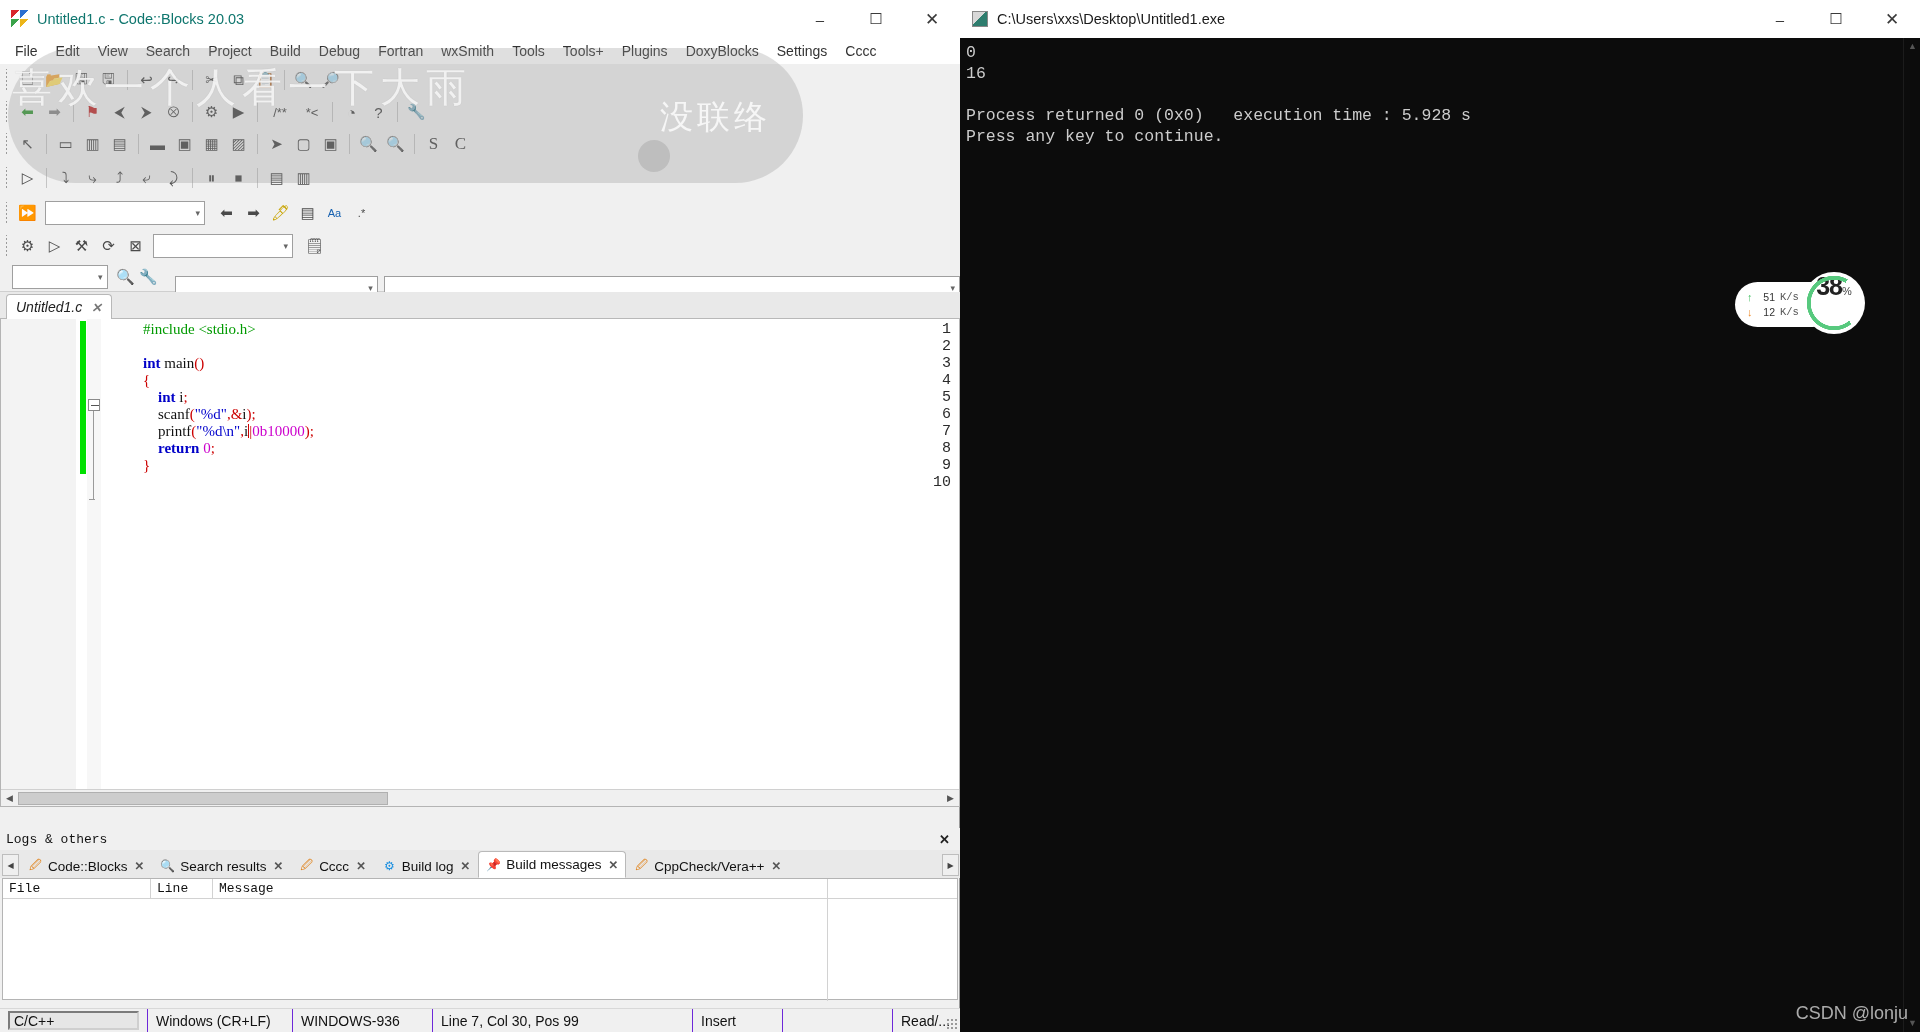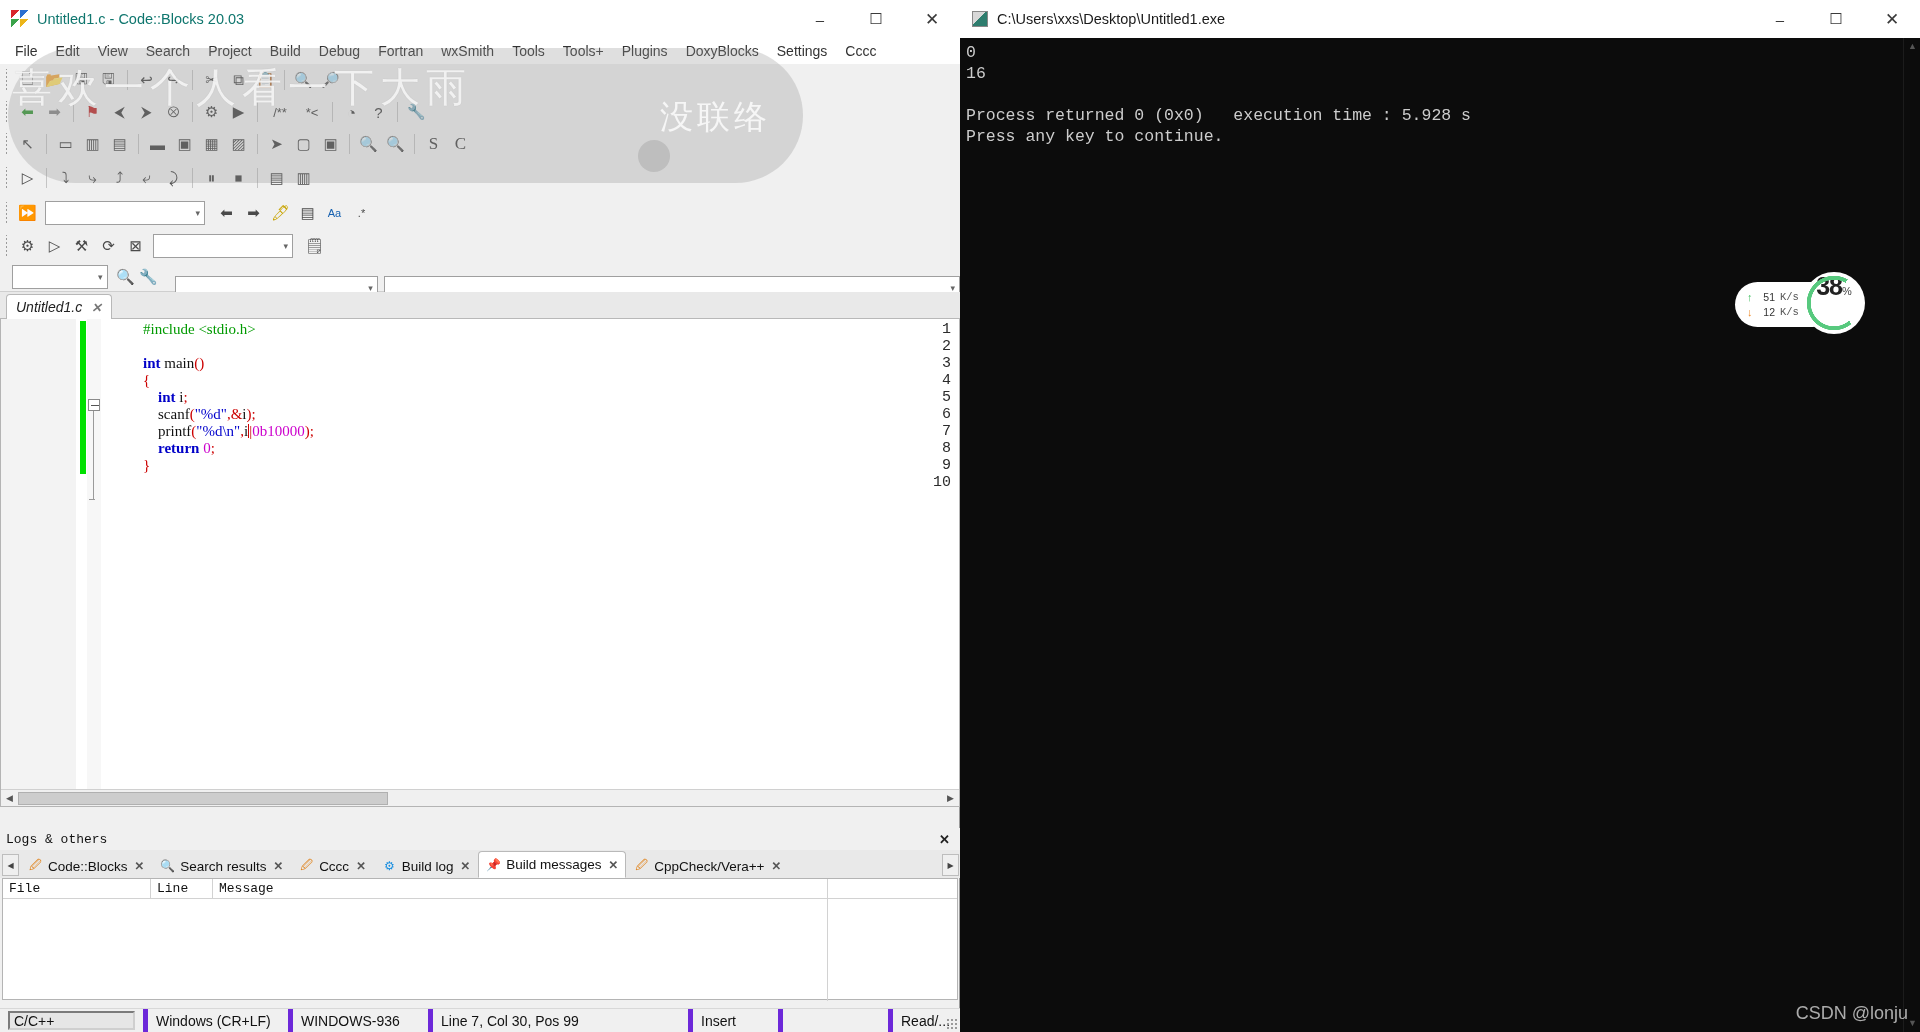--- a/index.html
+++ b/index.html
@@ -222,21 +222,21 @@
   .col-msg  { flex: 1; }
   #logs-rows { font-family: "Liberation Mono", monospace; font-size: 13px; color: #111;
                line-height: 18px; padding-left: 196px; padding-top: 5px; white-space: pre; }
   #logs-vsep { position: absolute; left: 824px; top: 0; width: 1px; height: 122px; background: #d2d2d2; }
 
   
   #statusbar { position: absolute; left: 0; top: 1008px; width: 960px; height: 24px;
                background: #f0f0f0; display: flex; align-items: center;
                border-top: 1px solid #d8d8d8; font-size: 14px; color: #111; }
   .sb-cell { height: 24px; display: flex; align-items: center; padding: 0 8px;
-             border-right: 5px solid #6d28d9; }
+             border-right: 1px solid #6d28d9; }
   #sb-lang { width: 148px; }
   #sb-lang-inner { width: 136px; height: 19px; border: 2px inset #cfcfcf; background: #e6e6e6;
                    display: flex; align-items: center; padding-left: 4px; }
   #sb-grip { position: absolute; right: 2px; bottom: 2px; width: 12px; height: 12px;
              background-image: radial-gradient(#9a9a9a 38%, transparent 40%);
              background-size: 4px 4px; }
 </style>
 </head>
 <body>
 

